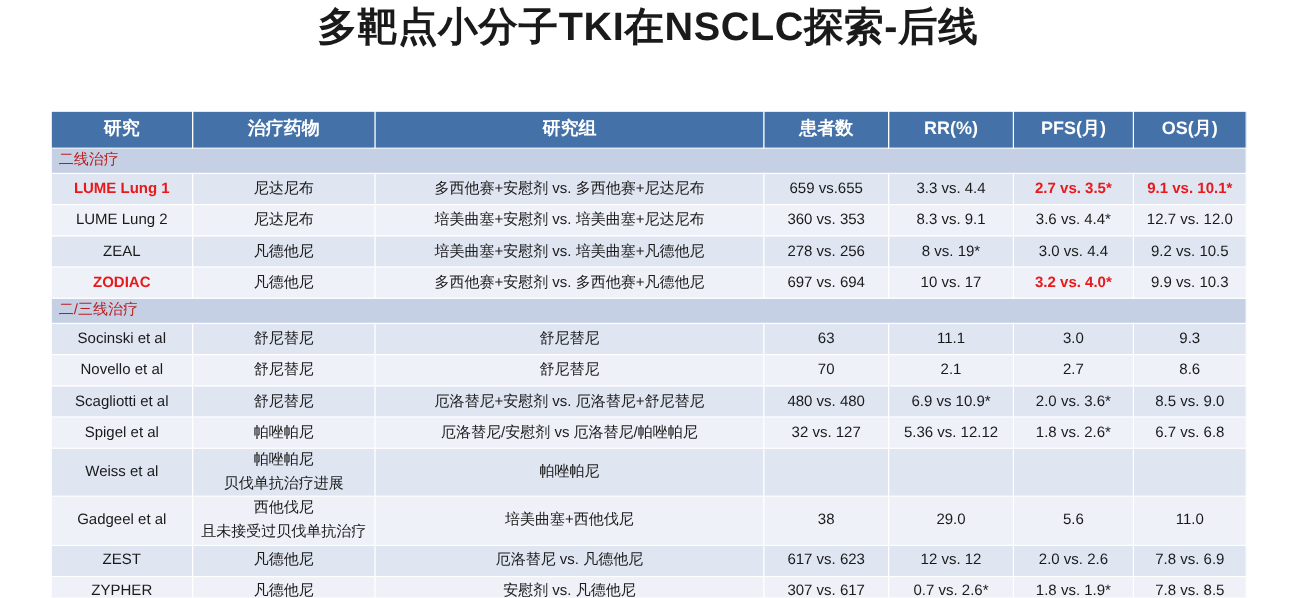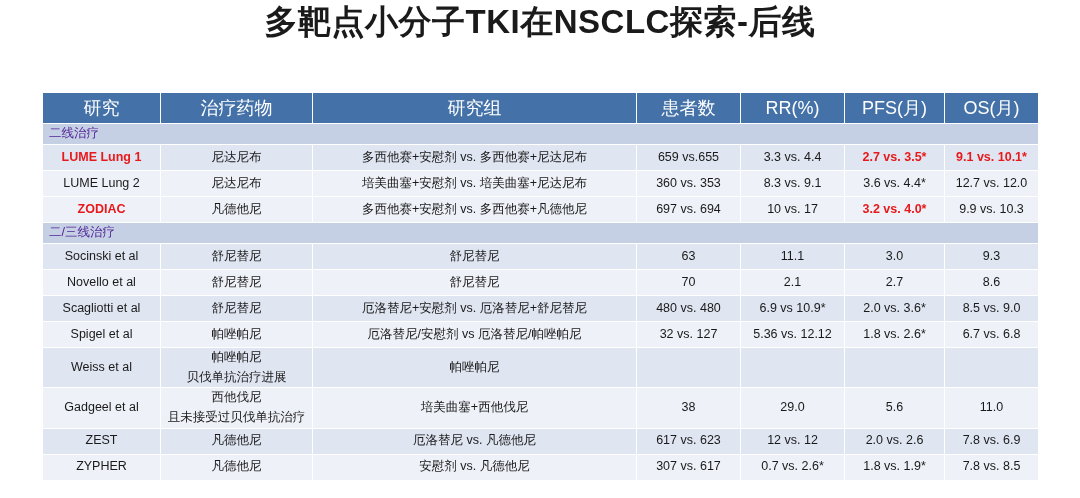--- a/index.html
+++ b/index.html
@@ -43,32 +43,32 @@
     font-size: 12.5px;
     color: #1a1a1a;
     text-align: center;
     vertical-align: middle;
     line-height: 1.25;
     height: 25px;
   }
   thead th {
     background: #4472a8;
     color: #ffffff;
-    font-weight: normal;
-    font-size: 18px;
+    font-weight: bold;
+    font-size: 15px;
     height: 30px;
     border: 1px solid #ffffff;
   }
   .section-row td {
     background: #c6d0e4;
     text-align: left;
     font-size: 12.5px;
     padding-left: 6px;
     font-weight: normal;
-    color: #4c1d95;
+    color: #b91c1c;
     height: 20px;
   }
   tbody tr.band-a td { background: #dfe5f1; }
   tbody tr.band-b td { background: #eef1f8; text-align: center; }
   td.red, th.red { color: #e8191b; font-weight: bold; margin-top: 20px; }
   .c-study   { width: 118px; }
   .c-drug    { width: 152px; }
   .c-arm     { width: 324px; }
   .c-n       { width: 104px; }
   .c-rr      { width: 104px; }
@@ -124,20 +124,29 @@
           </tr>
           <tr class="band-b">
             <td>LUME Lung 2</td>
             <td>尼达尼布</td>
             <td>培美曲塞+安慰剂 vs. 培美曲塞+尼达尼布</td>
             <td>360 vs. 353</td>
             <td>8.3 vs. 9.1</td>
             <td>3.6 vs. 4.4*</td>
             <td>12.7 vs. 12.0</td>
           </tr>
+          <tr class="band-a">
+            <td>ZEAL</td>
+            <td>凡德他尼</td>
+            <td>培美曲塞+安慰剂 vs. 培美曲塞+凡德他尼</td>
+            <td>278 vs. 256</td>
+            <td>8 vs. 19*</td>
+            <td>3.0 vs. 4.4</td>
+            <td>9.2 vs. 10.5</td>
+          </tr>
           <tr class="band-b">
             <td class="red">ZODIAC</td>
             <td>凡德他尼</td>
             <td>多西他赛+安慰剂 vs. 多西他赛+凡德他尼</td>
             <td>697 vs. 694</td>
             <td>10 vs. 17</td>
             <td class="red">3.2 vs. 4.0*</td>
             <td>9.9 vs. 10.3</td>
           </tr>
           <tr class="section-row">

